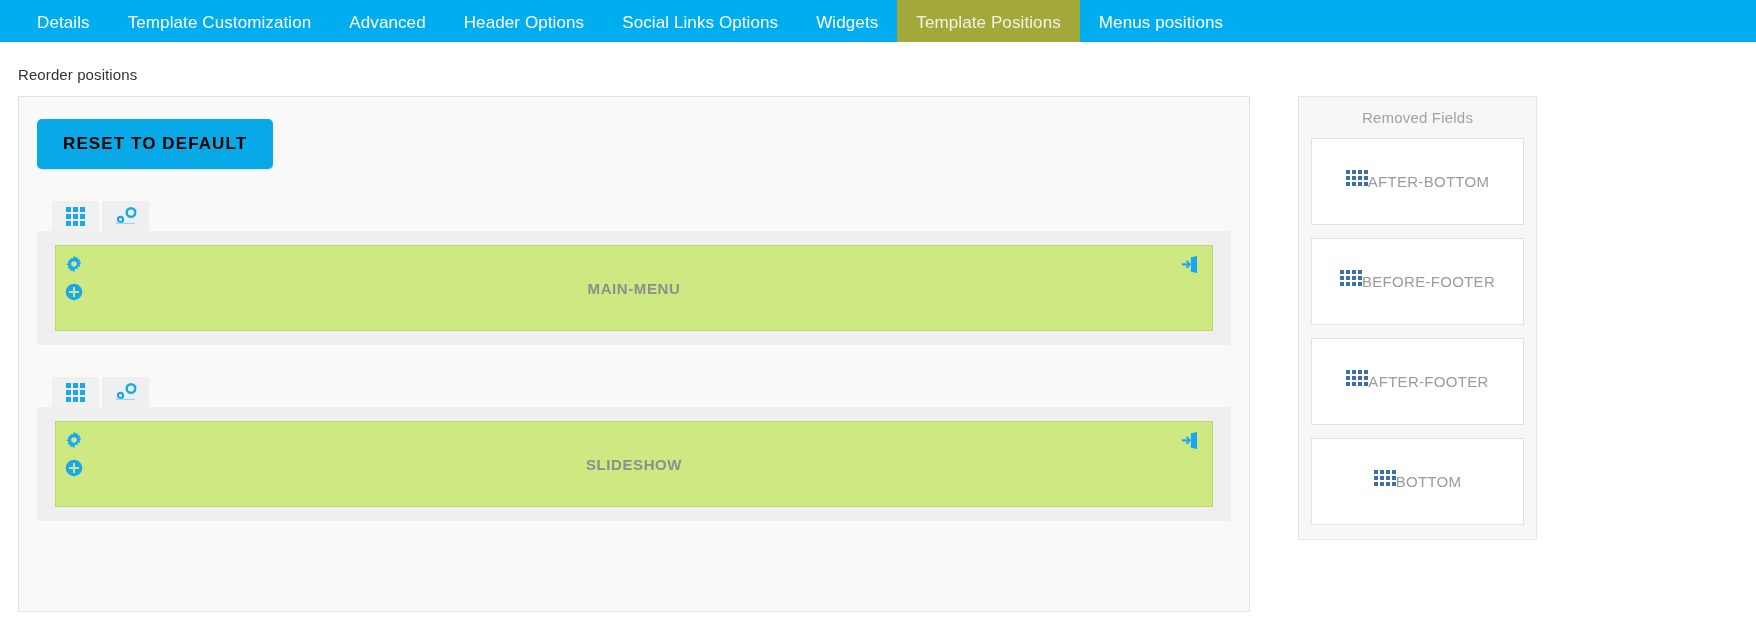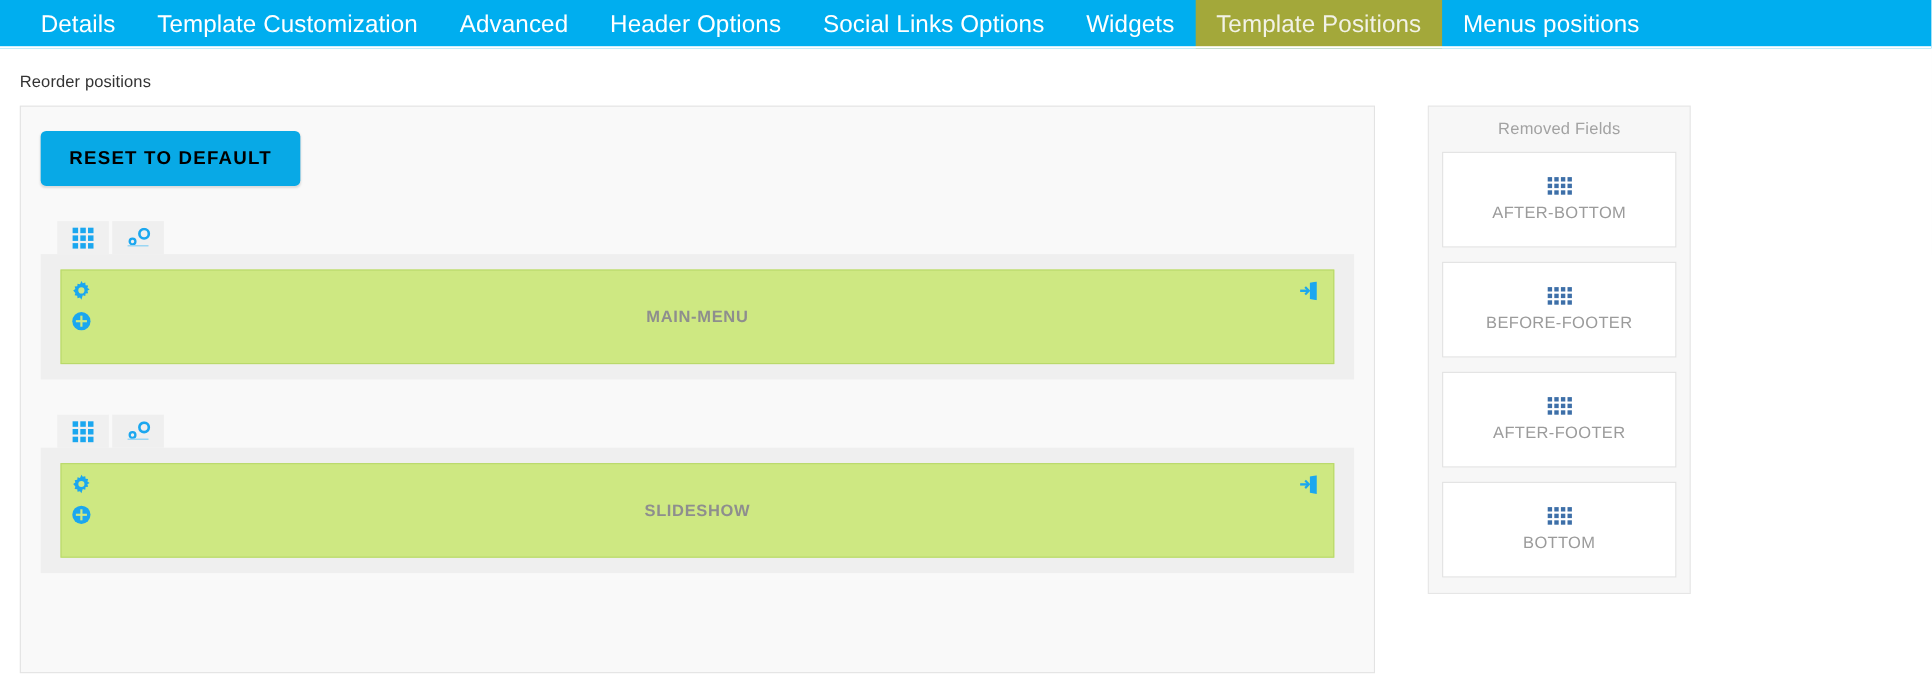--- a/index.html
+++ b/index.html
@@ -26,21 +26,21 @@
     position: absolute;
     left: 0; right: 0; bottom: 0;
     height: 2px;
     background: #ffffff;
   }
   .tab {
     display: flex;
     align-items: center;
     padding: 0 19px;
     color: #ffffff;
-    font-size: 22px;
+    font-size: 17px;
     line-height: 1;
     letter-spacing: 0.1px;
     white-space: nowrap;
     cursor: pointer;
     background: transparent;
     text-align: right;
   }
   .tab.active {
     background: #a3a83a;
     color: #f2f2e6;
@@ -167,21 +167,21 @@
     font-size: 15px;
     margin-bottom: 12px;
     letter-spacing: 0.2px;
   }
   .removed-card {
     background: #ffffff;
     border: 1px solid #e2e2e2;
     height: 87px;
     margin-bottom: 13px;
     display: flex;
-    flex-direction: column;
+    flex-direction: row;
     align-items: center;
     justify-content: center;
     cursor: pointer;
   }
   .removed-card:last-child { margin-bottom: 0; }
   .card-grid {
     display: grid;
     grid-template-columns: repeat(4, 4px);
     grid-template-rows: repeat(3, 4px);
     gap: 2px;

